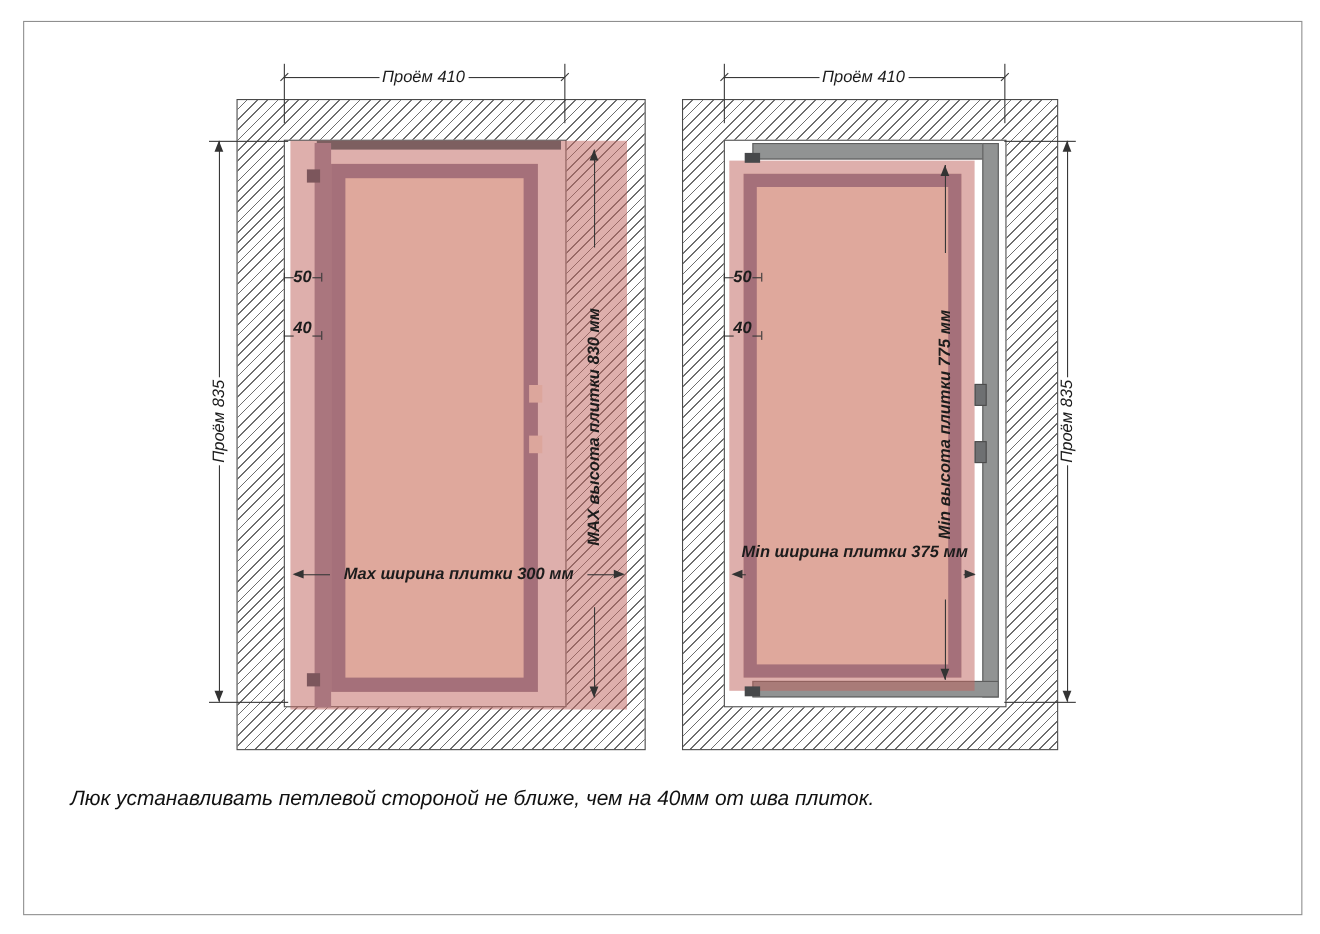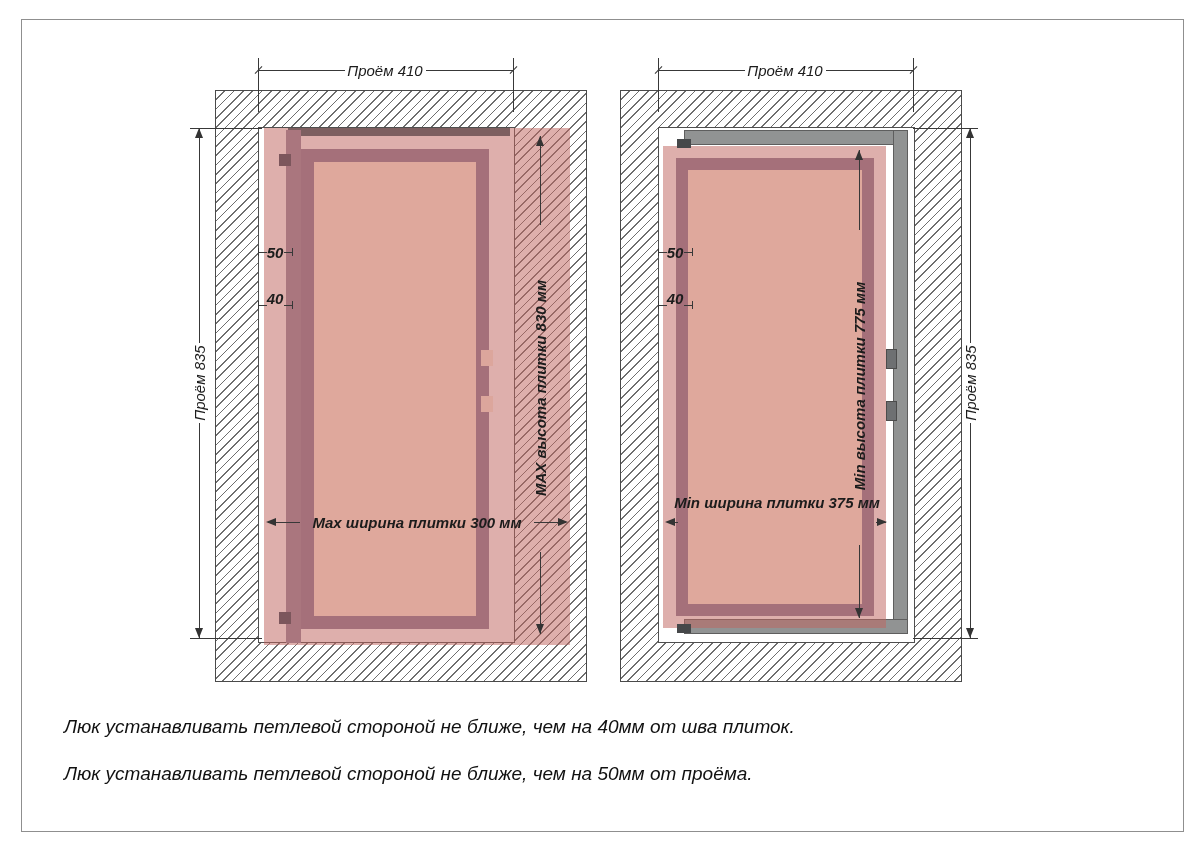--- a/index.html
+++ b/index.html
@@ -161,14 +161,13 @@
     <div class="lbl b vrot" style="left:859px;top:386px">Min высота плитки 775 мм</div>
 
     <div class="abs ln-h" style="left:668px;top:522px;width:10px"></div>
     <div class="abs ln-h" style="left:876px;top:522px;width:10px"></div>
     <div class="abs arr left" style="left:665px;top:518px"></div>
     <div class="abs arr right" style="left:877px;top:518px"></div>
     <div class="lbl b hcen" style="left:777px;top:502px">Min ширина плитки 375 мм</div>
   </div>
 
   <div class="note" style="left:64px;top:716px">Люк устанавливать петлевой стороной не ближе,  чем на 40мм от шва плиток.</div>
-  <div class="note" style="left:64px;top:763px">Люк устанавливать петлевой стороной не ближе,  чем на 50мм от проёма.</div>
 </div>
 
 </body></html>

